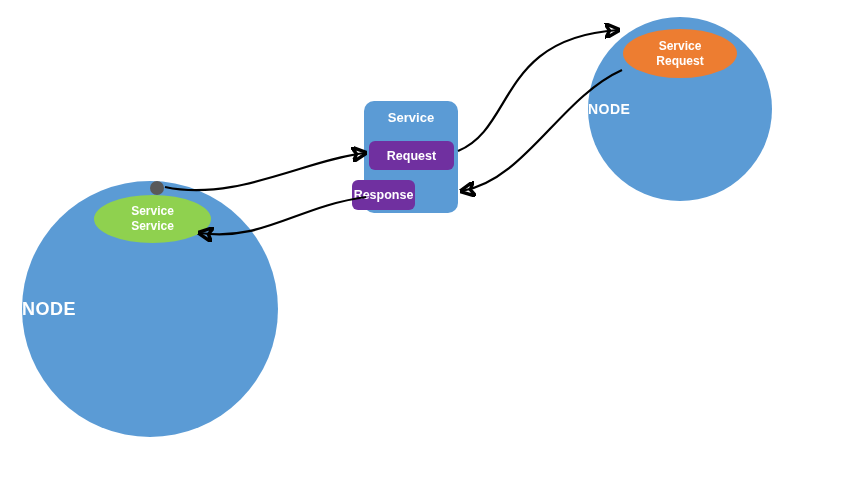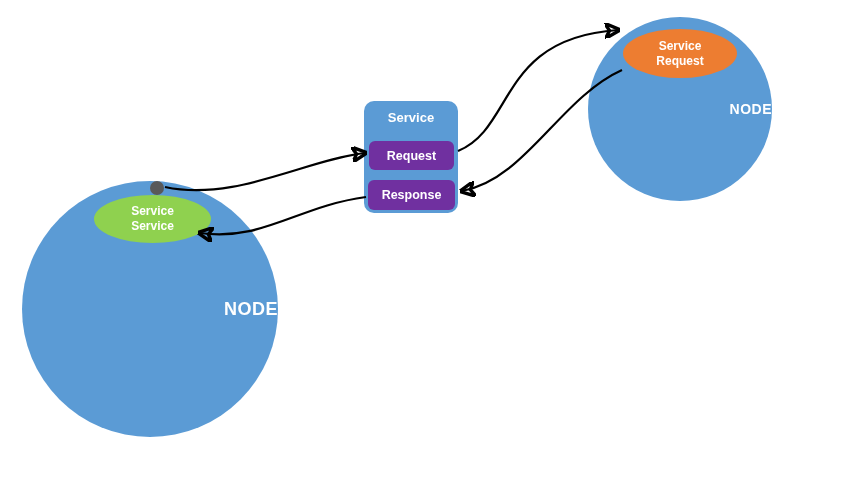--- a/index.html
+++ b/index.html
@@ -10,42 +10,42 @@
     --dot-gray:#595959;
     --arrow-black:#000000;
     --bg:#ffffff;
   }
   *{margin:0;padding:0;box-sizing:border-box;}
   html,body{width:854px;height:480px;background:var(--bg);overflow:hidden;
     font-family:"Liberation Sans",sans-serif;}
   .stage{position:relative;width:854px;height:480px;background:var(--bg);}
 
   .node-circle{position:absolute;border-radius:50%;background:var(--node-blue);
-    display:flex;align-items:center;justify-content:flex-end;color:#fff;font-weight:bold;}
+    display:flex;align-items:center;justify-content:flex-start;color:#fff;font-weight:bold;}
   .node-left{left:22px;top:181px;width:256px;height:256px;font-size:18px;letter-spacing:.5px;}
   .node-right{left:588px;top:17px;width:184px;height:184px;font-size:14px;letter-spacing:.5px;}
 
   .mini-ellipse{position:absolute;border-radius:50%;display:flex;flex-direction:column;
     align-items:center;justify-content:center;color:#fff;font-weight:bold;
     font-size:12px;line-height:1.25;text-align:center;}
   .client-ellipse{left:94px;top:195px;width:117px;height:48px;background:var(--client-green);}
   .server-ellipse{left:623px;top:29px;width:114px;height:49px;background:var(--server-orange);}
 
   .anchor-dot{position:absolute;left:150px;top:181px;width:14px;height:14px;
     border-radius:50%;background:var(--dot-gray);}
 
   .service-box{position:absolute;left:364px;top:101px;width:94px;height:112px;
     border-radius:10px;background:var(--node-blue);}
   .service-title{position:absolute;left:0;right:0;top:9px;text-align:center;
     color:#fff;font-weight:bold;font-size:13px;}
   .rpc-box{position:absolute;border-radius:6px;background:var(--box-purple);
     display:flex;align-items:center;justify-content:center;color:#fff;
     font-weight:bold;font-size:12.5px;}
   .request-box{left:369px;top:141px;width:85px;height:29px;}
-  .response-box{left:368px;top:180px;width:87px;height:30px;}
+  .response-box{left:352px;top:180px;width:63px;height:30px;}
 
   .arrows{position:absolute;left:0;top:0;width:854px;height:480px;pointer-events:none;}
   .arrows path{fill:none;stroke:var(--arrow-black);stroke-width:2.2px;}
 </style>
 </head>
 <body>
 
 <div class="stage">
 
   <div class="node-circle node-left">

